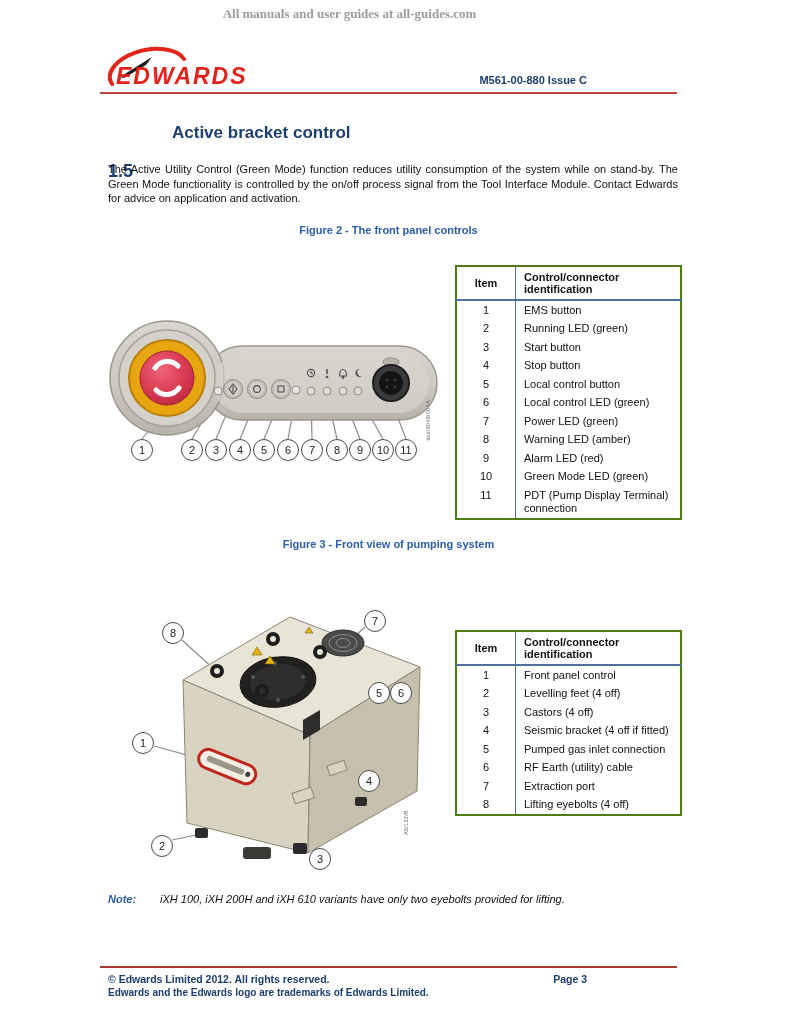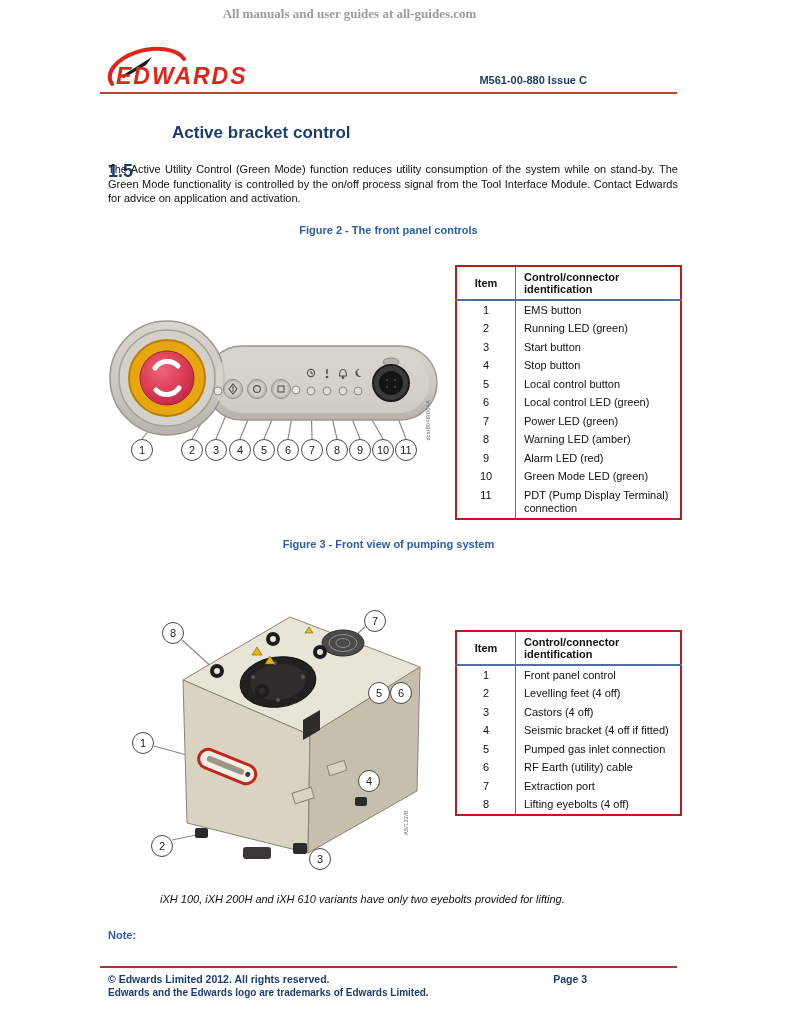--- a/index.html
+++ b/index.html
@@ -25,30 +25,30 @@
   
   .callout{position:absolute;width:22px;height:22px;border:1.5px solid #4a4a4a;border-radius:50%;
        background:#fff;display:flex;align-items:center;justify-content:center;
        font-size:11px;color:#222;box-sizing:border-box;}
   .fig{position:absolute;}
   .draw-ref{position:absolute;font-size:5.5px;color:#6a6a6a;writing-mode:vertical-rl;
        transform:rotate(180deg);letter-spacing:.3px;}
   
   .itable{position:absolute;border-collapse:collapse;background:#fff;table-layout:fixed;}
   .itable,.itable th,.itable td{border:0;}
-  .itable{border:2px solid #b91c1c;}
+  .itable{border:2px solid #4d7c0f;}
   .itable th{border-bottom:2px solid #4f6f9d;font-size:11px;font-weight:bold;color:#111;
        padding:4px 4px;vertical-align:middle;}
   .itable .col-item{width:50px;text-align:center;border-right:1.5px solid #4f6f9d;}
   .itable .col-id{width:152px;text-align:left;padding-left:8px;}
   .itable td{font-size:11px;color:#111;padding:2.5px 4px;vertical-align:top;line-height:13.5px;}
   .itable td.col-item{padding-top:2.5px;}
   
   .note-label{position:absolute;left:108px;top:893px;font-size:11px;font-weight:bold;
-       color:#2d5da8;margin-top:36px;}
+       font-style:italic;color:#2d5da8;}
   .note-text{position:absolute;left:160px;top:893px;width:520px;font-size:11px;font-style:italic;color:#111;}
   
   .footer-rule{position:absolute;left:100px;top:966px;width:577px;height:2px;background:#a83a32;}
   .footer-copy{position:absolute;left:108px;top:973px;font-size:10.5px;font-weight:bold;color:#1c3e6e;}
   .footer-tm{position:absolute;left:108px;top:987px;font-size:10px;font-weight:bold;color:#1c3e6e;}
   .footer-page{position:absolute;right:112px;top:973px;font-size:10.5px;font-weight:bold;color:#1c3e6e;}
 </style>
 </head>
 <body>
 

